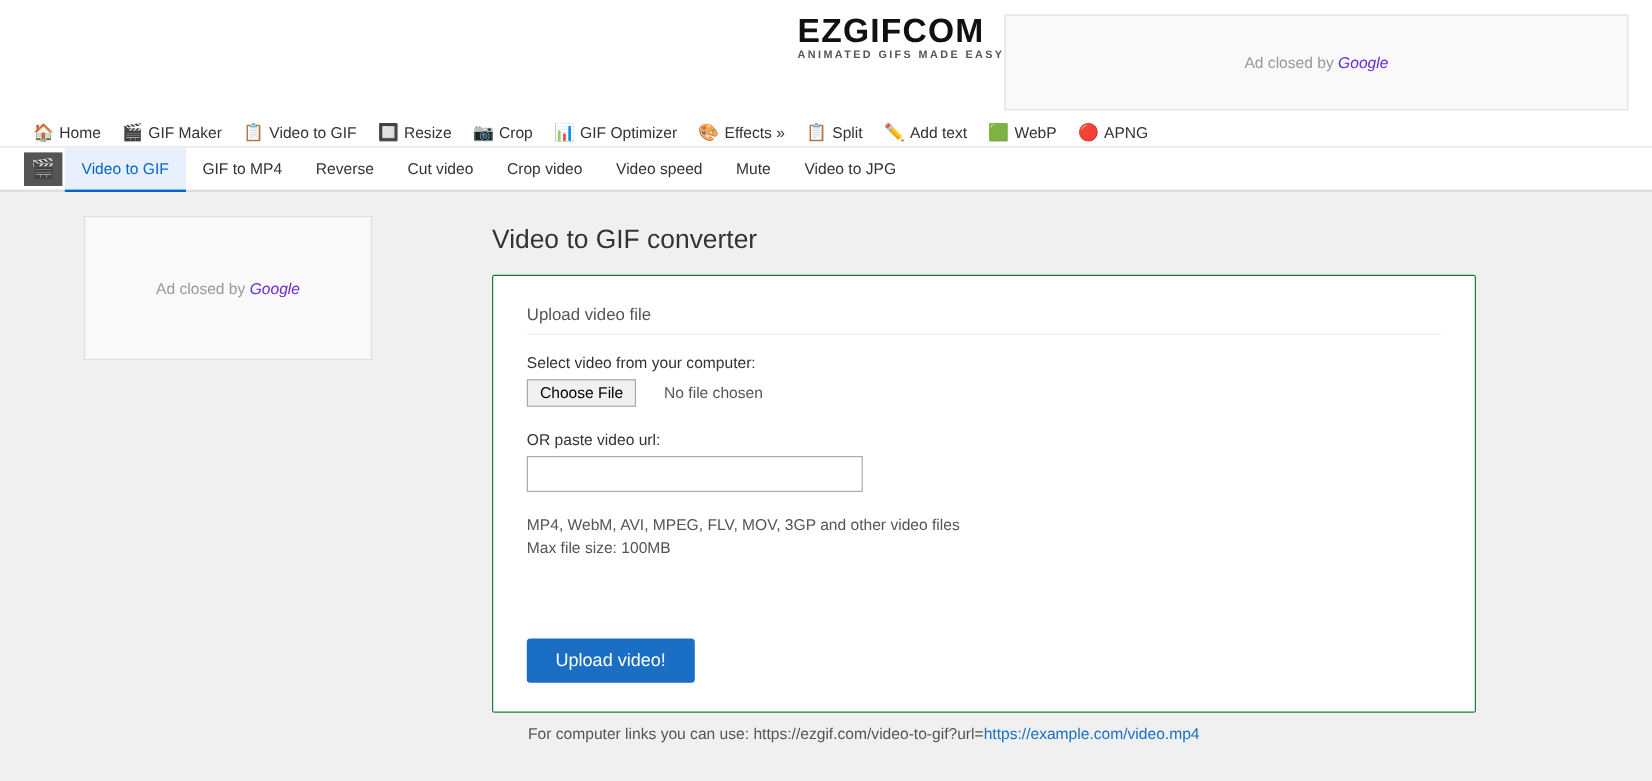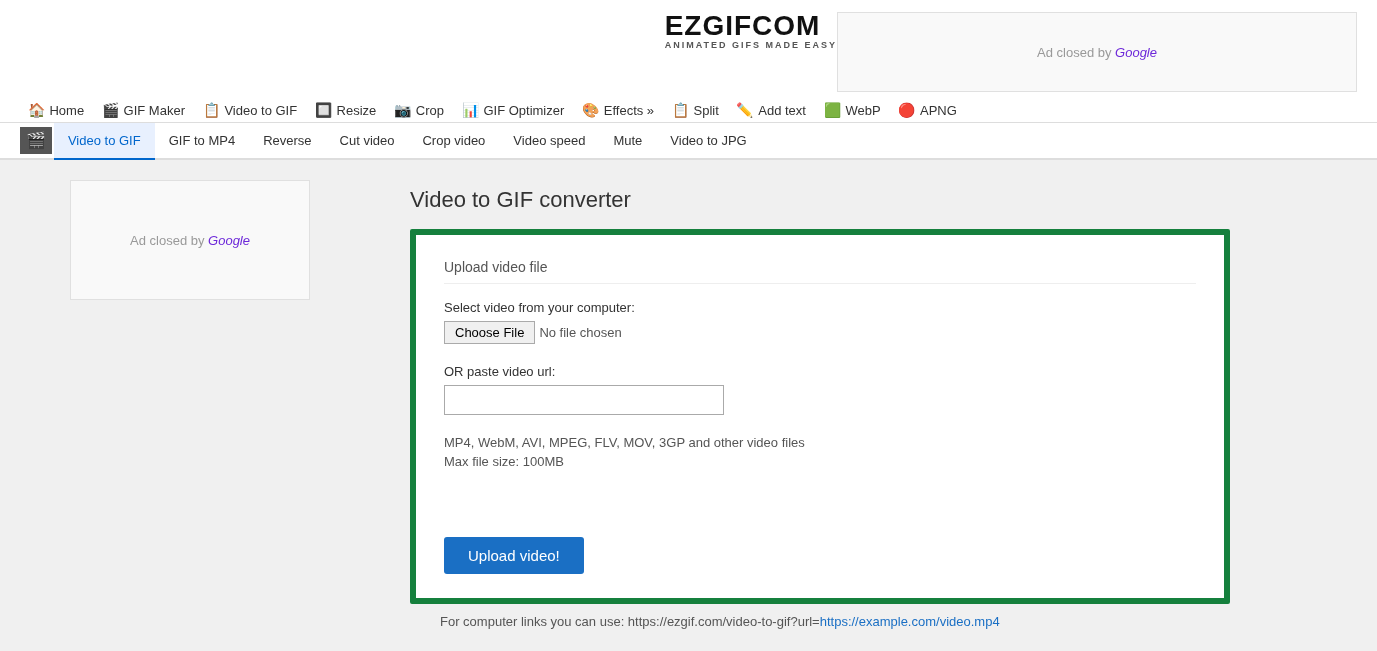--- a/index.html
+++ b/index.html
@@ -28,25 +28,25 @@
     
     .main-layout { display: flex; min-height: 450px; background: #f0f0f0; }
     .sidebar { width: 380px; padding: 20px; display: flex; align-items: flex-start; justify-content: center; flex-shrink: 0; }
     .ad-sidebar { background: #f9f9f9; border: 1px solid #e0e0e0; width: 240px; height: 120px; display: flex; align-items: center; justify-content: center; color: #999; font-size: 13px; }
 
     
     .content { flex: 1; padding: 27px 30px; }
     .page-title { font-size: 22px; font-weight: normal; color: #333; margin-bottom: 16px; }
 
     
-    .upload-box { background: #fff; border: 6px solid #15803d; padding: 24px 28px; border-radius: 2px; max-width: 820px; }
+    .upload-box { background: #fff; border: 1px solid #15803d; padding: 24px 28px; border-radius: 2px; max-width: 820px; }
     .upload-section-title { font-size: 14px; color: #555; margin-bottom: 16px; padding-bottom: 8px; border-bottom: 1px solid #eee; }
 
     .field-label { font-size: 13px; color: #333; margin-bottom: 6px; }
-    .file-input-row { display: flex; align-items: center; gap: 4px; margin-bottom: 20px; }
+    .file-input-row { display: flex; align-items: center; gap: 23px; margin-bottom: 20px; }
     .choose-file-btn { background: #f0f0f0; border: 1px solid #aaa; padding: 3px 10px; font-size: 13px; cursor: pointer; }
     .no-file-text { font-size: 13px; color: #555; }
 
     .url-label { font-size: 13px; color: #333; margin-bottom: 6px; }
     .url-input { width: 280px; height: 30px; border: 1px solid #aaa; padding: 4px 8px; font-size: 13px; display: block; margin-bottom: 20px; }
 
     .formats-text { font-size: 13px; color: #555; margin-bottom: 4px; }
     .maxsize-text { font-size: 13px; color: #555; margin-bottom: 20px; }
 
     .upload-btn { background: #1a6fc4; color: #fff; border: none; padding: 10px 24px; font-size: 15px; cursor: pointer; border-radius: 3px; margin-top: 48px; }

